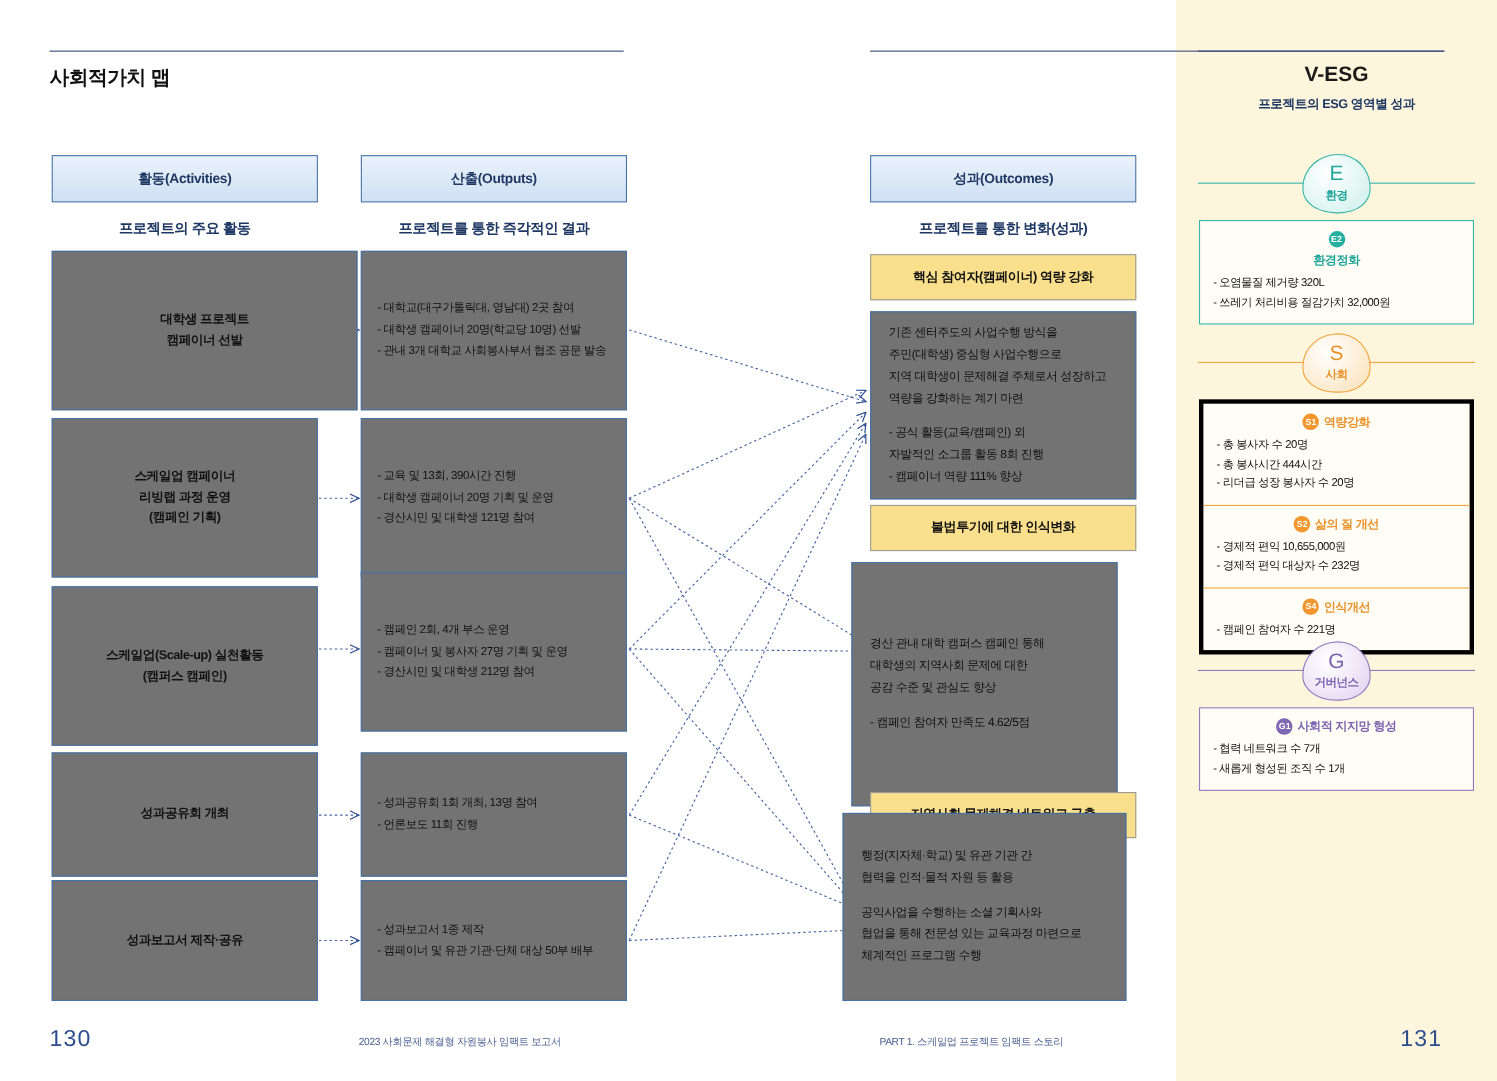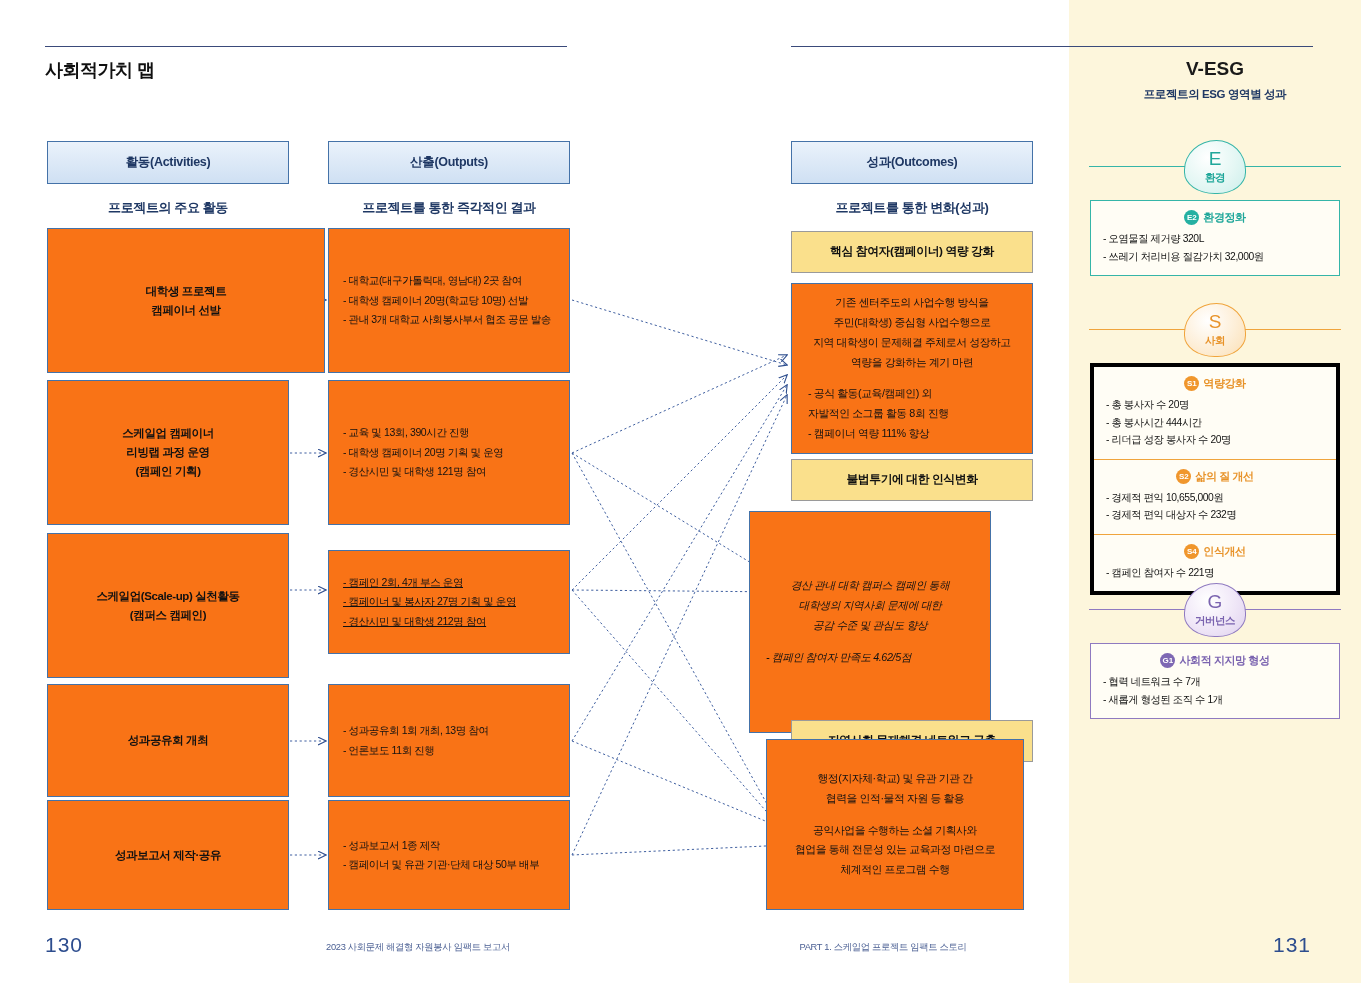--- a/index.html
+++ b/index.html
@@ -48,42 +48,42 @@
   #head-out  { left:328px; top:141px; width:242px; }
   #head-oc   { left:791px; top:141px; width:242px; }
   #sub-act   { left:47px;  top:199px; width:242px; }
   #sub-out   { left:328px; top:199px; width:242px; }
   #sub-oc    { left:791px; top:199px; width:242px; }
 
   
   .box{
     position:absolute;
     border:1px solid #4472a8;
-    background:#f97316;
+    background:#737373;
   }
   .box-center{
     display:flex; align-items:center; justify-content:center;
     text-align:center;
     font-size:11.5px; font-weight:bold; color:#111;
     line-height:1.65; letter-spacing:-0.4px;
   }
   .box-list{
     display:flex; flex-direction:column; justify-content:center;
     padding:0 14px;
     font-size:10.5px; color:#111; line-height:1.85;
     letter-spacing:-0.4px;
   }
 
   
   .box-narr{
     display:flex; flex-direction:column; justify-content:center;
     padding:0 16px;
     font-size:10.8px; color:#111; line-height:1.85; letter-spacing:-0.4px;
   }
-  .narr-c{ text-align:center; }
+  .narr-c{ }
   .narr-l{ text-align:left; }
   .gap{ height:12px; }
 
   
   .oc-head{
     position:absolute; height:42px;
     background:#FAE08C; border:1px solid #9a9a9a;
     display:flex; align-items:center; justify-content:center;
     font-size:11.8px; font-weight:bold; color:#111; letter-spacing:-0.4px;
   }
@@ -131,21 +131,21 @@
     width:15px; height:15px; border-radius:50%;
     color:#fff; font-size:8px; font-weight:bold; letter-spacing:0;
   }
   .esg-li{ font-size:10.3px; color:#111; line-height:1.7; letter-spacing:-0.4px; }
 
   
   .t-e .badge{ background:radial-gradient(circle at 38% 32%, #ffffff 0%, #e4f7f4 55%, #cbeeea 100%); border:1.4px solid #35b5a8; }
   .t-e .badge .big,.t-e .badge .small{ color:#20a79a; }
   .t-e .badge-line{ background:#35b5a8; }
   .t-e .esg-card{ border:1px solid #35b5a8; }
-  .t-e .esg-h{ color:#20a79a; }
+  .t-e .esg-h{ color:#20a79a;flex-direction:column; }
   .t-e .chip{ background:#25b0a2; }
 
   
   .t-s .badge{ background:radial-gradient(circle at 38% 32%, #ffffff 0%, #fdeed7 55%, #fbdfb4 100%); border:1.4px solid #f0a43c; }
   .t-s .badge .big,.t-s .badge .small{ color:#e8932a; }
   .t-s .badge-line{ background:#f0a43c; }
   .t-s .esg-card{ border:4px solid #000000; }
   .t-s .esg-h{ color:#e8932a; }
   .t-s .chip{ background:#f0962c; }
   .t-s .esg-block + .esg-block{ border-top-color:#f0a43c; }
@@ -260,21 +260,21 @@
       <div>- 관내 3개 대학교 사회봉사부서 협조 공문 발송</div>
     </div>
 </div>
 <div class="box box-list" style="left:328px;top:380px;width:242px;height:145px;">
   <div>
       <div>- 교육 및 13회, 390시간 진행</div>
       <div>- 대학생 캠페이너 20명 기획 및 운영</div>
       <div>- 경산시민 및 대학생 121명 참여</div>
     </div>
 </div>
-<div class="box box-list" style="left:328px;top:550px;width:242px;height:104px;text-decoration:underline;">
+<div class="box box-list" style="left:328px;top:520px;width:242px;height:145px;">
   <div>
       <div>- 캠페인 2회, 4개 부스 운영</div>
       <div>- 캠페이너 및 봉사자 27명 기획 및 운영</div>
       <div>- 경산시민 및 대학생 212명 참여</div>
     </div>
 </div>
 <div class="box box-list" style="left:328px;top:684px;width:242px;height:113px;">
   <div>
       <div>- 성과공유회 1회 개최, 13명 참여</div>
       <div>- 언론보도 11회 진행</div>
@@ -297,21 +297,21 @@
     </div>
   <div class="gap"></div>
   <div class="narr-l">
       <div>- 공식 활동(교육/캠페인) 외</div>
       <div>  자발적인 소그룹 활동 8회 진행</div>
       <div>- 캠페이너 역량 111% 향상</div>
     </div>
 </div>
 
 <div class="oc-head" style="left:791px;top:459px;width:242px;">불법투기에 대한 인식변화</div>
-<div class="box box-narr" style="left:749px;top:511px;width:242px;height:222px;font-style:italic;">
+<div class="box box-narr" style="left:774px;top:511px;width:242px;height:222px;">
   <div class="narr-c">
       <div>경산 관내 대학 캠퍼스 캠페인 통해</div>
       <div>대학생의 지역사회 문제에 대한</div>
       <div>공감 수준 및 관심도 향상</div>
     </div>
   <div class="gap"></div>
   <div class="narr-l">
       <div>- 캠페인 참여자 만족도 4.62/5점</div>
     </div>
 </div>

